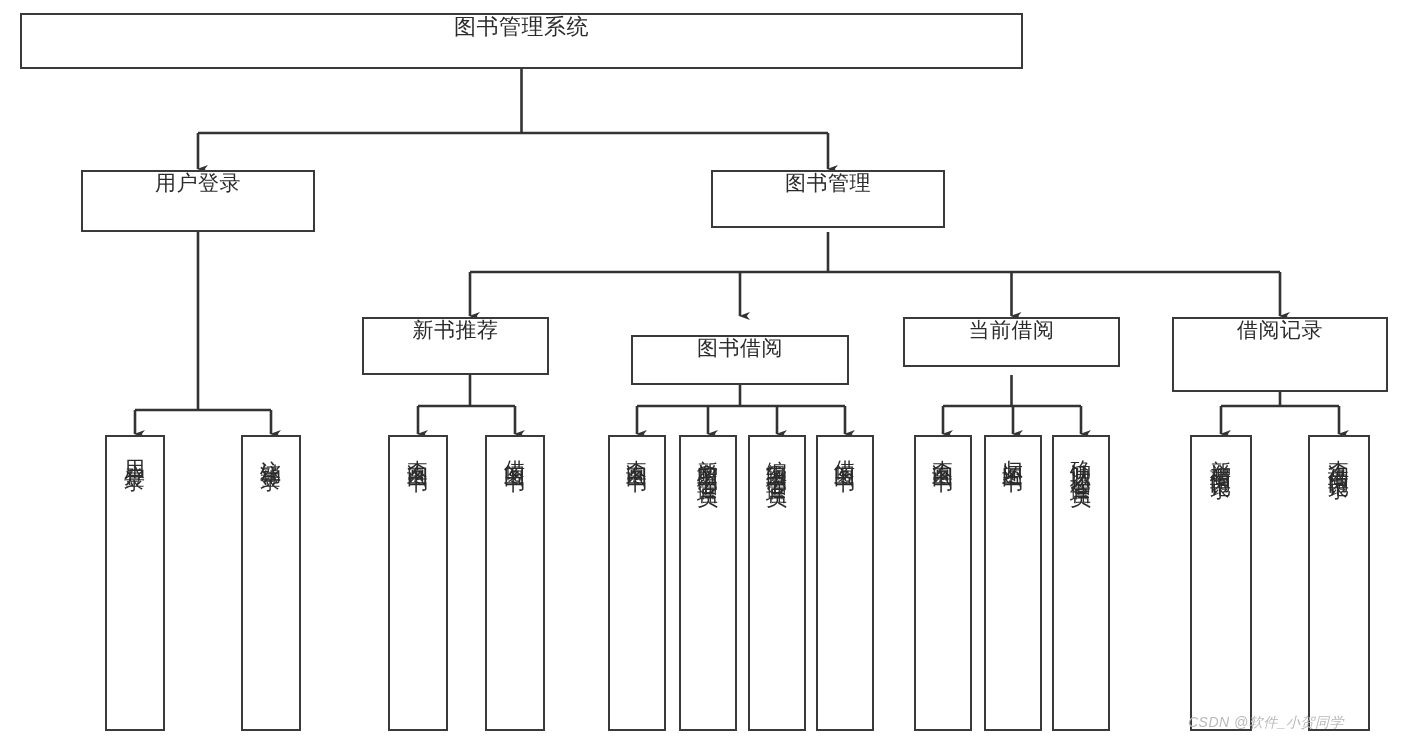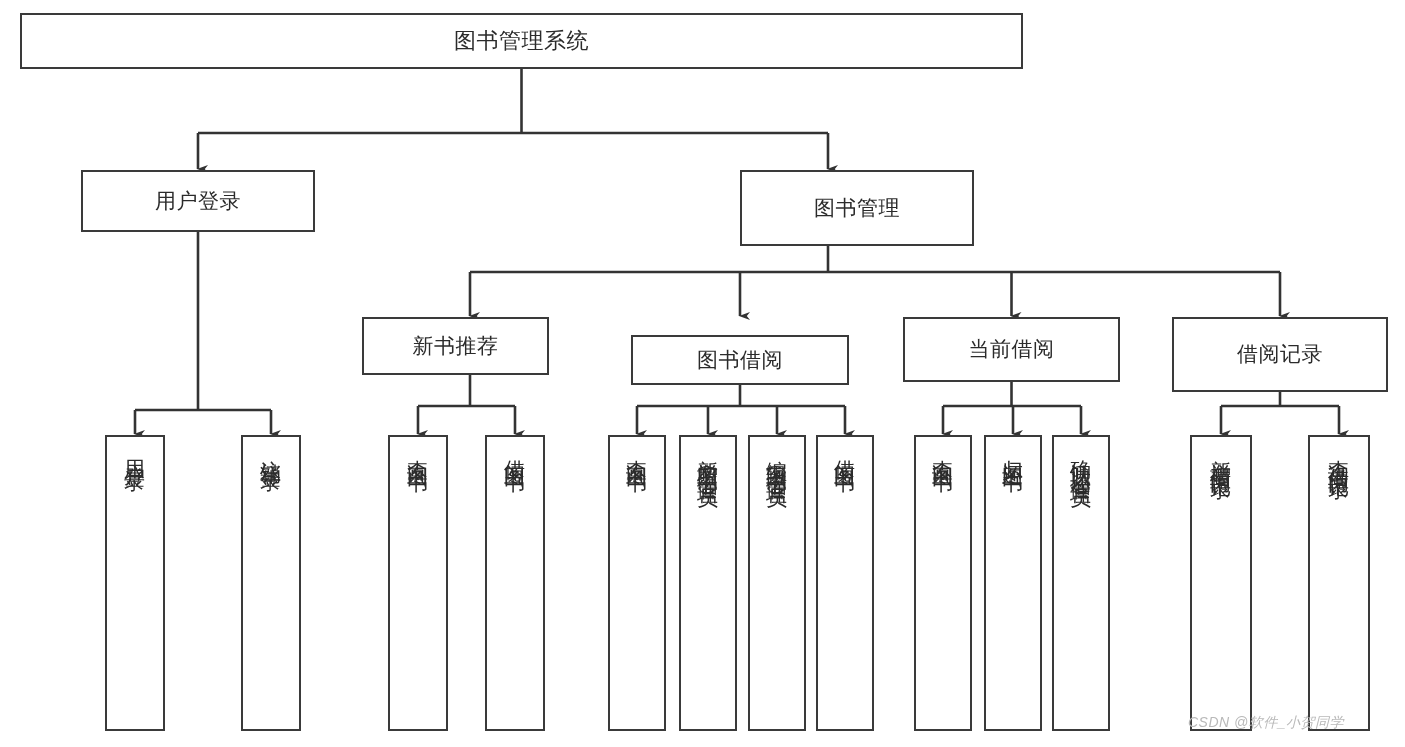--- a/index.html
+++ b/index.html
@@ -26,21 +26,21 @@
     top: 0;
     width: 1405px;
     height: 747px;
   }
   .node {
     position: absolute;
     box-sizing: border-box;
     background: #ffffff;
     border: 2.5px solid #3a3a3a;
     display: flex;
-    align-items: center;
+    align-items: flex-start;
     justify-content: center;
     overflow: hidden;
   }
   .node-label {
     color: #2b2b2b;
     font-size: 21px;
     line-height: 1.05;
     letter-spacing: 0.5px;
     white-space: nowrap;
     text-align: center;
@@ -122,30 +122,30 @@
       </g>
   </svg>
 
   <div id="node-layer">
       <div class="node horizontal root" style="left: 20px; top: 13px; width: 1003px; height: 56px;">
         <span class="node-label">图书管理系统</span>
       </div>
       <div class="node horizontal" style="left: 81px; top: 170px; width: 234px; height: 62px;">
         <span class="node-label">用户登录</span>
       </div>
-      <div class="node horizontal" style="left: 711px; top: 170px; width: 234px; height: 76px; margin-left: 29px;">
+      <div class="node horizontal" style="left: 711px; top: 170px; width: 234px; height: 58px;">
         <span class="node-label">图书管理</span>
       </div>
       <div class="node horizontal" style="left: 362px; top: 317px; width: 187px; height: 58px;">
         <span class="node-label">新书推荐</span>
       </div>
       <div class="node horizontal" style="left: 631px; top: 335px; width: 218px; height: 50px;">
         <span class="node-label">图书借阅</span>
       </div>
-      <div class="node horizontal" style="left: 903px; top: 317px; width: 217px; height: 65px;">
+      <div class="node horizontal" style="left: 903px; top: 317px; width: 217px; height: 50px;">
         <span class="node-label">当前借阅</span>
       </div>
       <div class="node horizontal" style="left: 1172px; top: 317px; width: 216px; height: 75px;">
         <span class="node-label">借阅记录</span>
       </div>
       <div class="node vertical" style="left: 105px; top: 435px; width: 60px; height: 296px;">
         <span class="node-label">用户登录</span>
       </div>
       <div class="node vertical" style="left: 241px; top: 435px; width: 60px; height: 296px;">
         <span class="node-label">注销登录</span>

